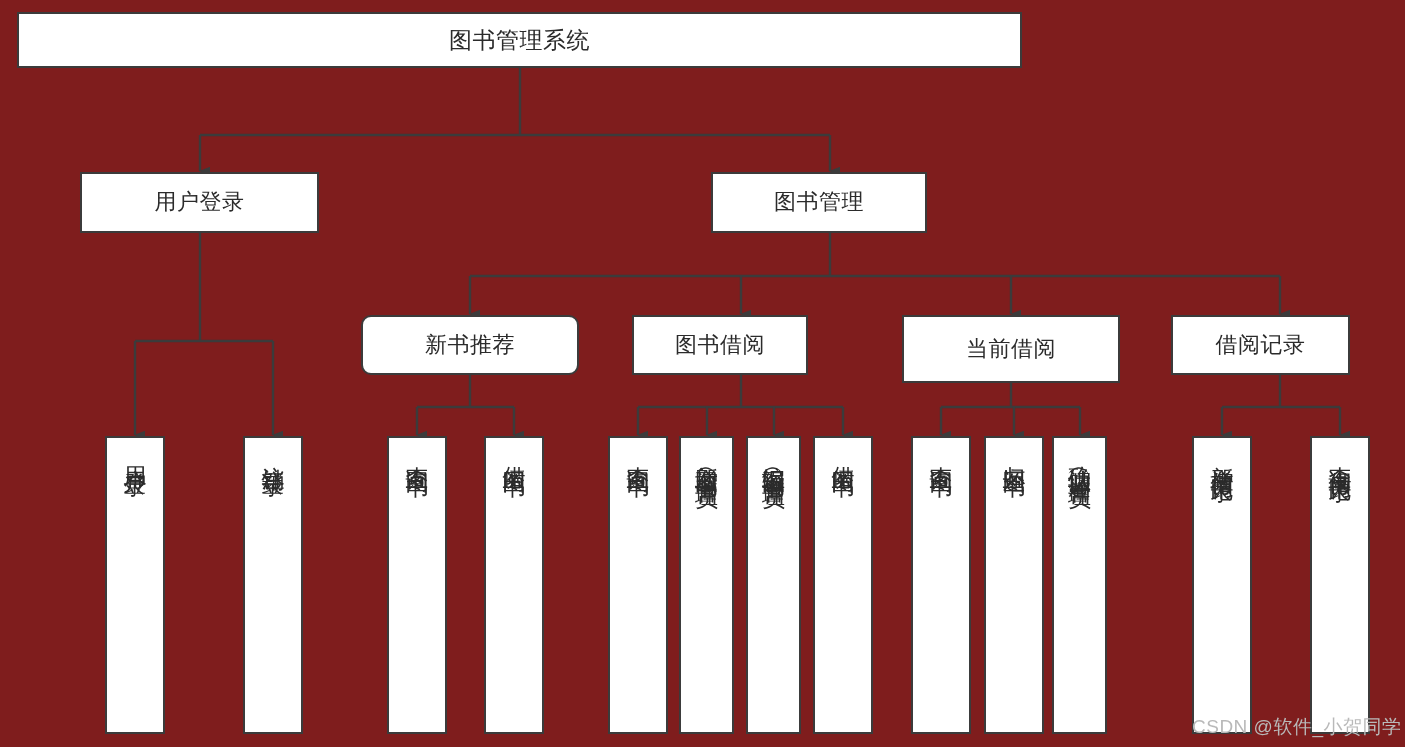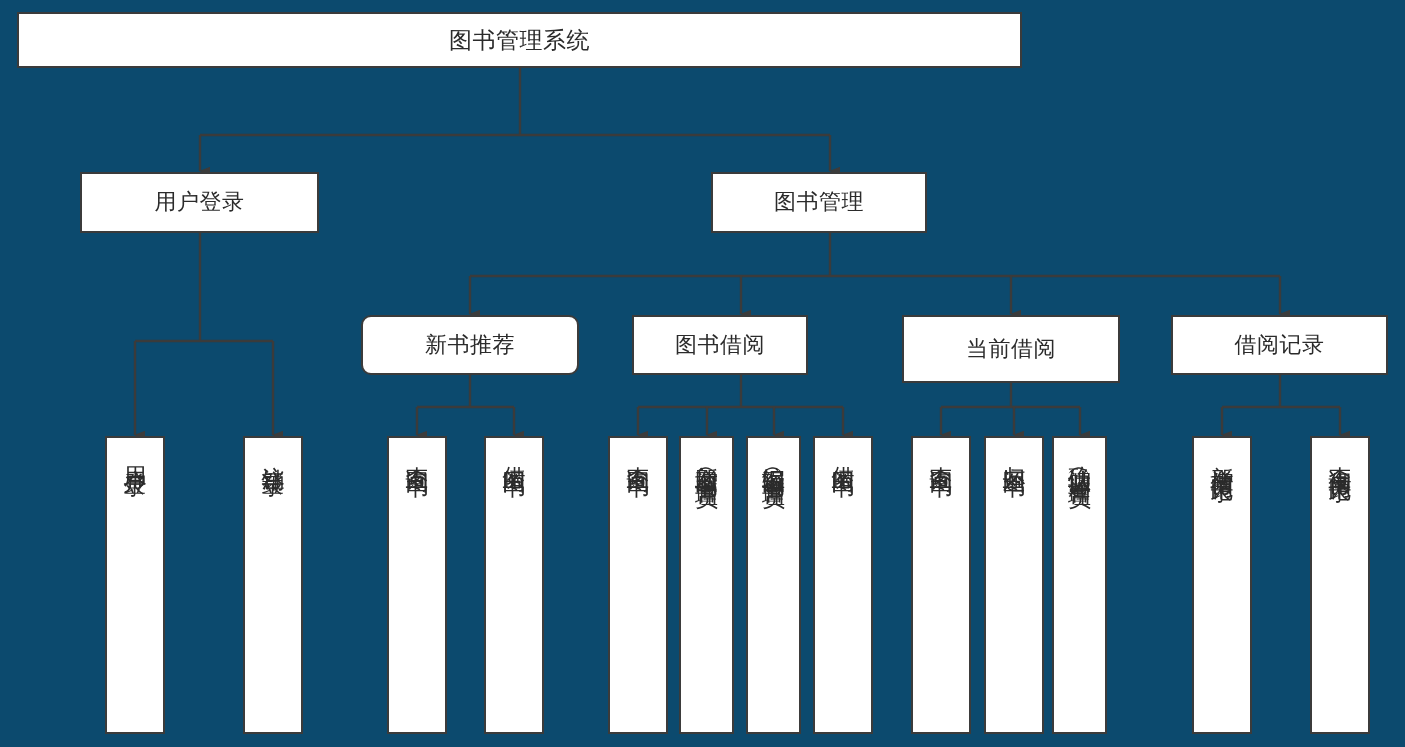--- a/index.html
+++ b/index.html
@@ -7,21 +7,21 @@
     padding: 0;
     background: #ffffff;
   }
   body {
     font-family: "Liberation Sans", "DejaVu Sans", sans-serif;
   }
   #canvas {
     position: relative;
     width: 1405px;
     height: 747px;
-    background: #0c4a6e;
+    background: #7f1d1d;
     overflow: hidden;
   }
   svg.wires {
     position: absolute;
     left: 0;
     top: 0;
     width: 1405px;
     height: 747px;
     pointer-events: none;
   }
@@ -128,21 +128,21 @@
       </div>
       <div class="node h" style="left: 361px; top: 315px; width: 218px; height: 60px; border-radius: 10px;">
         <span class="lbl">新书推荐</span>
       </div>
       <div class="node h" style="left: 632px; top: 315px; width: 176px; height: 60px;">
         <span class="lbl">图书借阅</span>
       </div>
       <div class="node h" style="left: 902px; top: 315px; width: 218px; height: 68px;">
         <span class="lbl">当前借阅</span>
       </div>
-      <div class="node h" style="left: 1171px; top: 315px; width: 217px; height: 60px;">
+      <div class="node h" style="left: 1171px; top: 315px; width: 179px; height: 60px;">
         <span class="lbl">借阅记录</span>
       </div>
       <div class="node v" style="left: 105px; top: 436px; width: 60px; height: 298px;">
         <span class="lbl">用户登录</span>
       </div>
       <div class="node v" style="left: 243px; top: 436px; width: 60px; height: 298px;">
         <span class="lbl">注销登录</span>
       </div>
       <div class="node v" style="left: 387px; top: 436px; width: 60px; height: 298px;">
         <span class="lbl">查询图书</span>
@@ -172,13 +172,14 @@
         <span class="lbl">确认归还（管理员）</span>
       </div>
       <div class="node v" style="left: 1192px; top: 436px; width: 60px; height: 298px;">
         <span class="lbl">新增借阅记录</span>
       </div>
       <div class="node v" style="left: 1310px; top: 436px; width: 60px; height: 298px;">
         <span class="lbl">查询借阅记录</span>
       </div>
     </div>
 
+  <div class="watermark" style="left: 1192px; top: 714px; color: rgb(185, 185, 185);">CSDN @软件_小贺同学</div>
 </div>
 
 </body></html>

